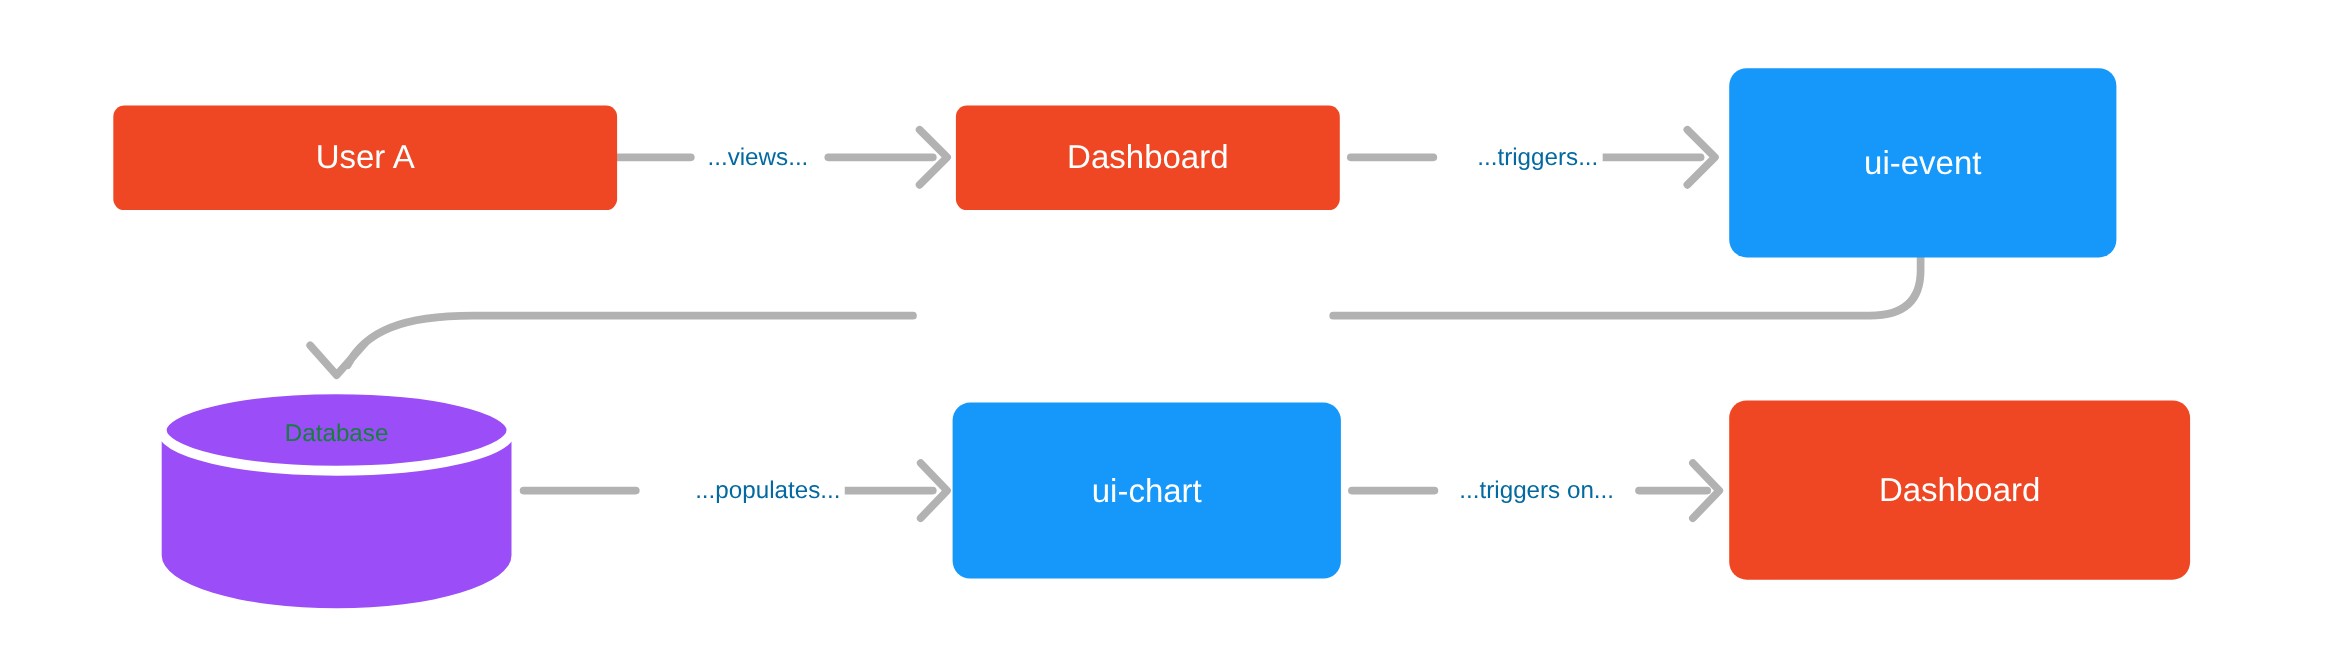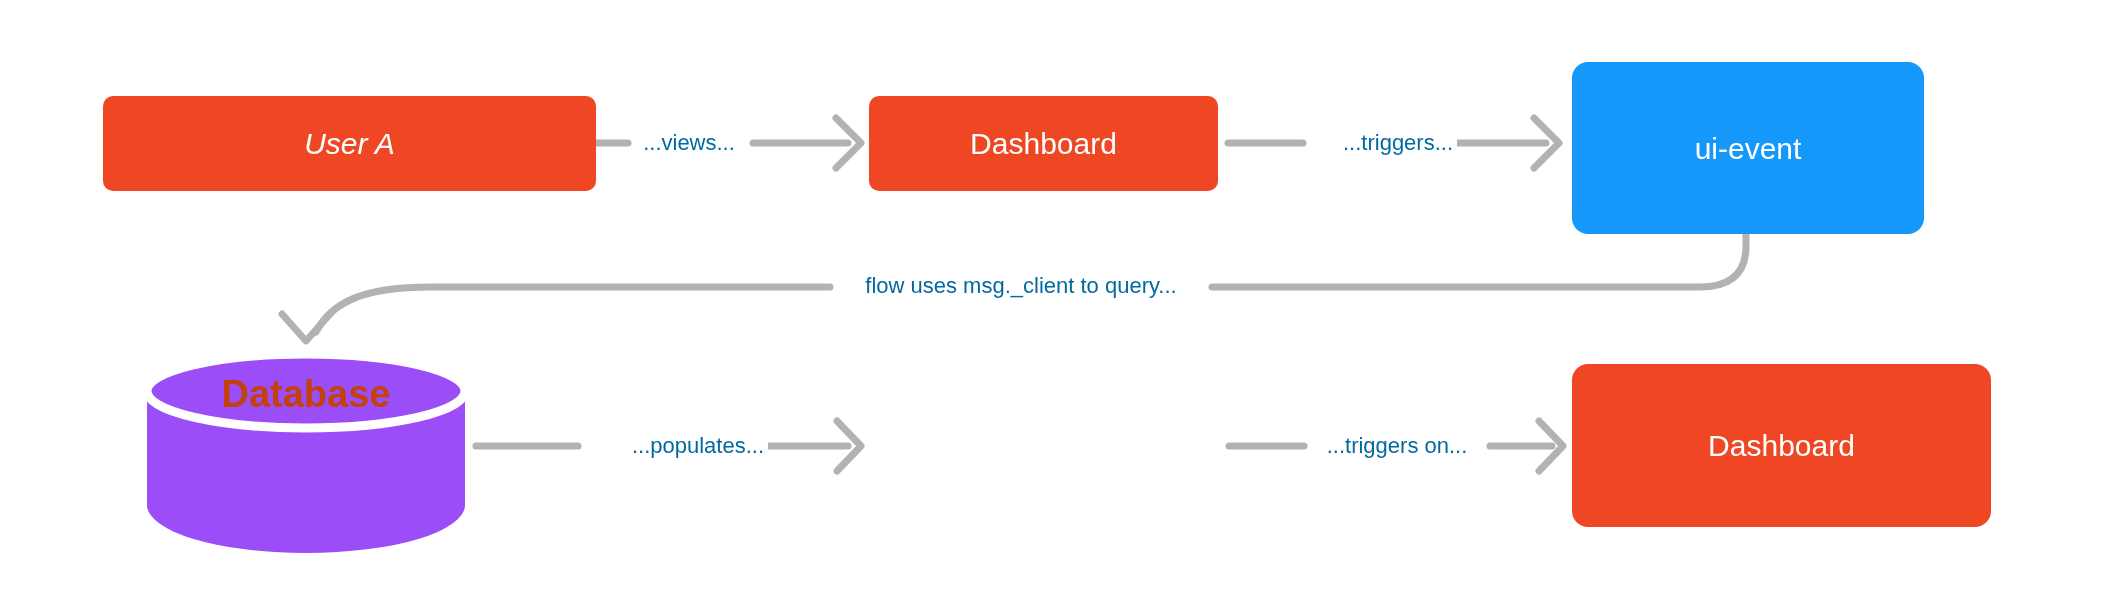--- a/index.html
+++ b/index.html
@@ -49,23 +49,23 @@
     transform: translate(-50%, -50%);
     color: #0369a1;
     font-size: 22px;
     white-space: nowrap;
     background: #ffffff;
     padding: 0 4px;
   }
   .cyl-label {
     position: absolute;
     transform: translate(-50%, -50%);
-    color: #c2410c;
-    font-size: 38px;
-    font-weight: 700;
+    color: #15803d;
+    font-size: 22px;
+    font-weight: 400;
     white-space: nowrap;
   }
 </style>
 </head>
 <body>
 
 <div class="canvas">
 
   <svg class="layer" width="2126" height="603" viewBox="0 0 2126 603">
 
@@ -98,42 +98,44 @@
       <line x1="1490" y1="446" x2="1552" y2="446"></line>
       <path d="M1539 421 L1563 446 L1539 471"></path>
     </g>
 
     <g>
       <path d="M 147 391 L 147 505 A 159 48 0 0 0 465 505 L 465 391 A 159 37 0 0 1 147 391 Z" fill="#9b4df7"></path>
       <ellipse cx="306" cy="391" rx="159" ry="37" fill="#9b4df7" stroke="#ffffff" stroke-width="9"></ellipse>
     </g>
   </svg>
 
-  <div class="node orange small" style="left:103px; top:96px; width:493px; height:95px;font-style:italic;">
+  <div class="node orange small" style="left:103px; top:96px; width:458px; height:95px;">
     <span>User A</span>
   </div>
 
   <div class="node orange small" style="left:869px; top:96px; width:349px; height:95px;">
     <span>Dashboard</span>
   </div>
 
   <div class="node blue big" style="left:1572px; top:62px; width:352px; height:172px;">
     <span>ui-event</span>
   </div>
 
   <div class="cyl-label" style="left:306px; top:394px;">Database</div>
 
+  <div class="node blue big" style="left:866px; top:366px; width:353px; height:160px;">
+    <span>ui-chart</span>
+  </div>
 
   <div class="node orange big" style="left:1572px; top:364px; width:419px; height:163px;">
     <span>Dashboard</span>
   </div>
 
   <div class="edge-label" style="left:689px; top:143px;">...views...</div>
 
   <div class="edge-label" style="left:1379px; top:143px;margin-left:19px;">...triggers...</div>
 
-  <div class="edge-label" style="left:1021px; top:286px;">flow uses msg._client to query...</div>
 
   <div class="edge-label" style="left:665px; top:446px;margin-left:33px;">...populates...</div>
 
   <div class="edge-label" style="left:1397px; top:446px;">...triggers on...</div>
 
 </div>
 
 </body></html>

